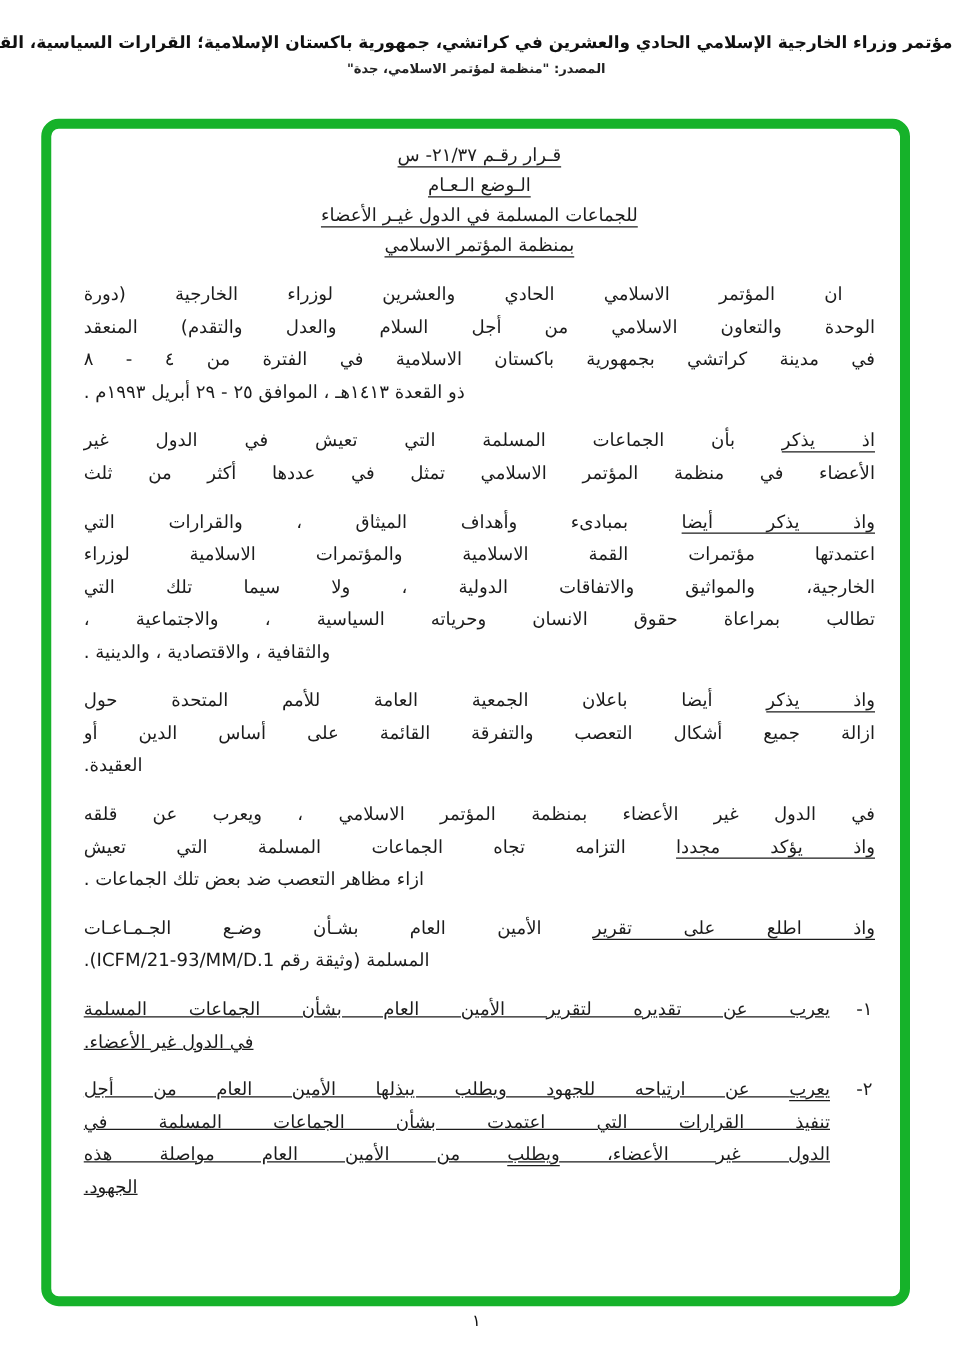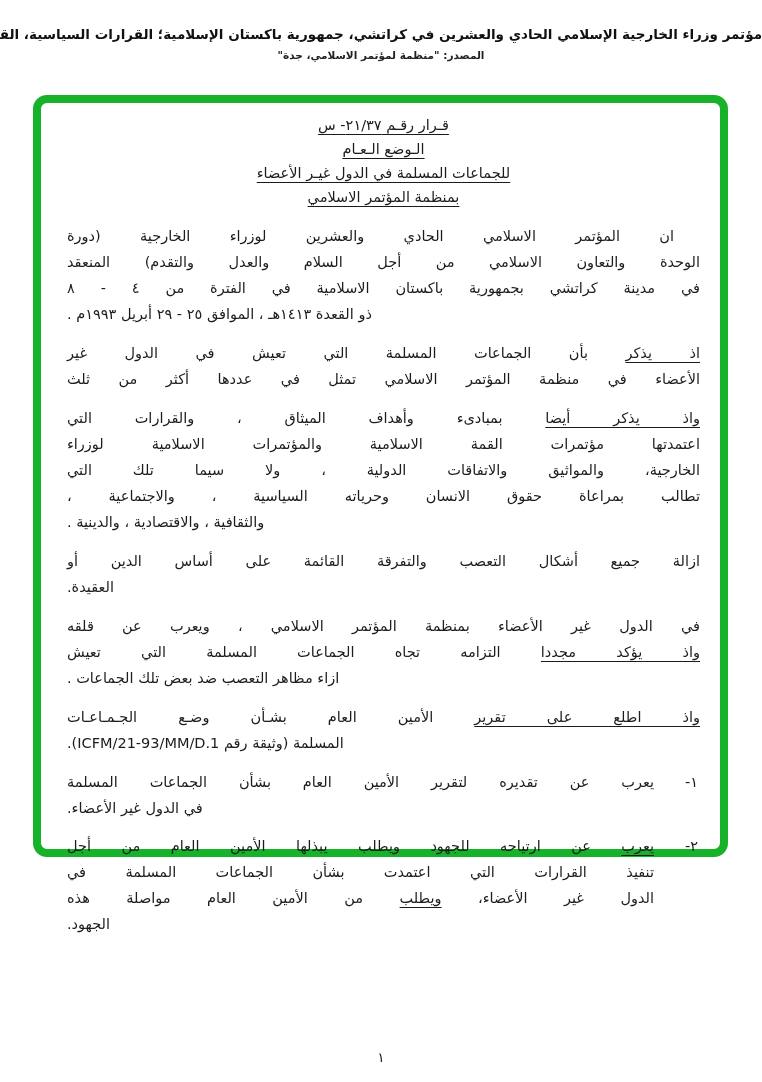--- a/index.html
+++ b/index.html
@@ -28,21 +28,21 @@
     margin-top: 7px;
     font-size: 10.5px;
     font-weight: bold;
     color: #222;
   }
 
   
   .greenbox {
     position: absolute;
     left: 33px; top: 95px;
-    width: 695px; height: 762px;
+    width: 695px; height: 950px;
     border: 8px solid #16b22a;
     border-radius: 14px;
     background: #ffffff;
   }
 
   .content {
     direction: rtl;
     padding: 8px 20px 0 26px;
     font-size: 14.5px;
     line-height: 26px;
@@ -65,21 +65,21 @@
   .ll { text-align: left; }
   .u {
     text-decoration: underline;
     text-underline-offset: 4px;
     text-decoration-thickness: 1.3px;
   }
 
   
   .item { position: relative; margin-bottom: 12px; }
   .num { position: absolute; right: 2px; top: 0; line-height: 26px; }
-  .item-body { margin-right: 46px; }
+  .item-body { margin-right: 36px; text-decoration: underline; }
 
   
   .footer {
     position: absolute;
     left: 0; right: 0; top: 1050px;
     text-align: center;
     font-size: 13px;
     color: #111;
   }
 </style>
@@ -113,20 +113,21 @@
         <div class="line jl"><span>الأعضاء في منظمة المؤتمر الاسلامي تمثل في عددها أكثر من ثلث</span></div>
       </div>
       <div class="para">
         <div class="line jl"><span class="u">واذ يذكر أيضا</span><span> بمبادىء وأهداف الميثاق ، والقرارات التي</span></div>
         <div class="line jl"><span>اعتمدتها مؤتمرات القمة الاسلامية والمؤتمرات الاسلامية لوزراء</span></div>
         <div class="line jl"><span>الخارجية، والمواثيق والاتفاقات الدولية ، ولا سيما تلك التي</span></div>
         <div class="line jl"><span>تطالب بمراعاة حقوق الانسان وحرياته السياسية ، والاجتماعية ،</span></div>
         <div class="line ll"><span>والثقافية ، والاقتصادية ، والدينية .</span></div>
       </div>
       <div class="para">
+        <div class="line jl"><span class="u">واذ يذكر</span><span> أيضا باعلان الجمعية العامة للأمم المتحدة حول</span></div>
         <div class="line jl"><span>ازالة جميع أشكال التعصب والتفرقة القائمة على أساس الدين أو</span></div>
         <div class="line ll"><span>العقيدة.</span></div>
       </div>
       <div class="para">
         <div class="line jl"><span>في الدول غير الأعضاء بمنظمة المؤتمر الاسلامي ، ويعرب عن قلقه</span></div>
         <div class="line jl"><span class="u">واذ يؤكد مجددا</span><span> التزامه تجاه الجماعات المسلمة التي تعيش</span></div>
         <div class="line ll"><span>ازاء مظاهر التعصب ضد بعض تلك الجماعات .</span></div>
       </div>
       <div class="para">
         <div class="line jl"><span class="u">واذ اطلع على تقرير</span><span> الأمين العام بشـأن وضـع الجـمـاعـات</span></div>

